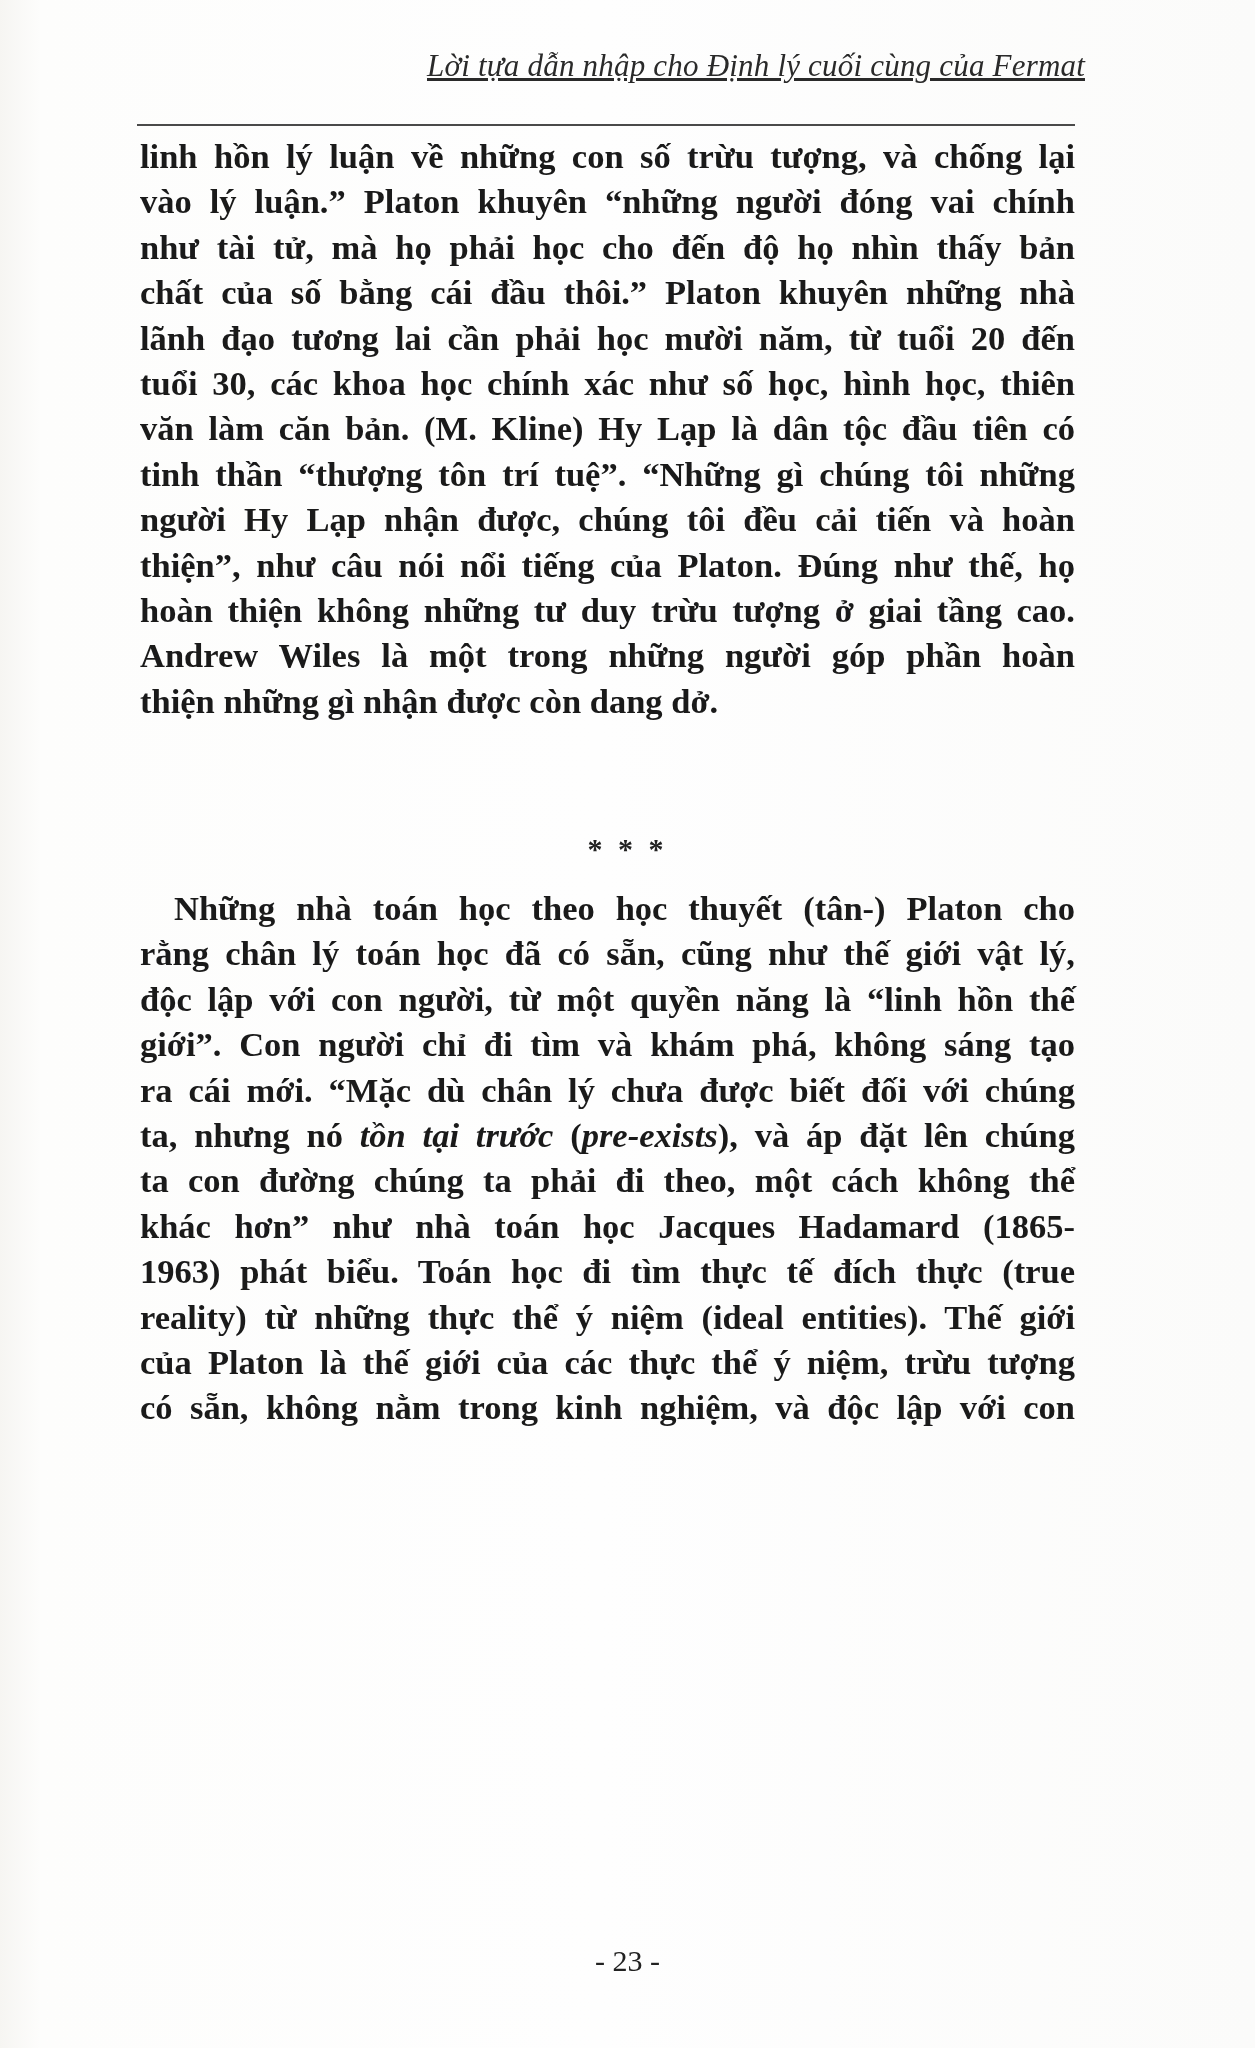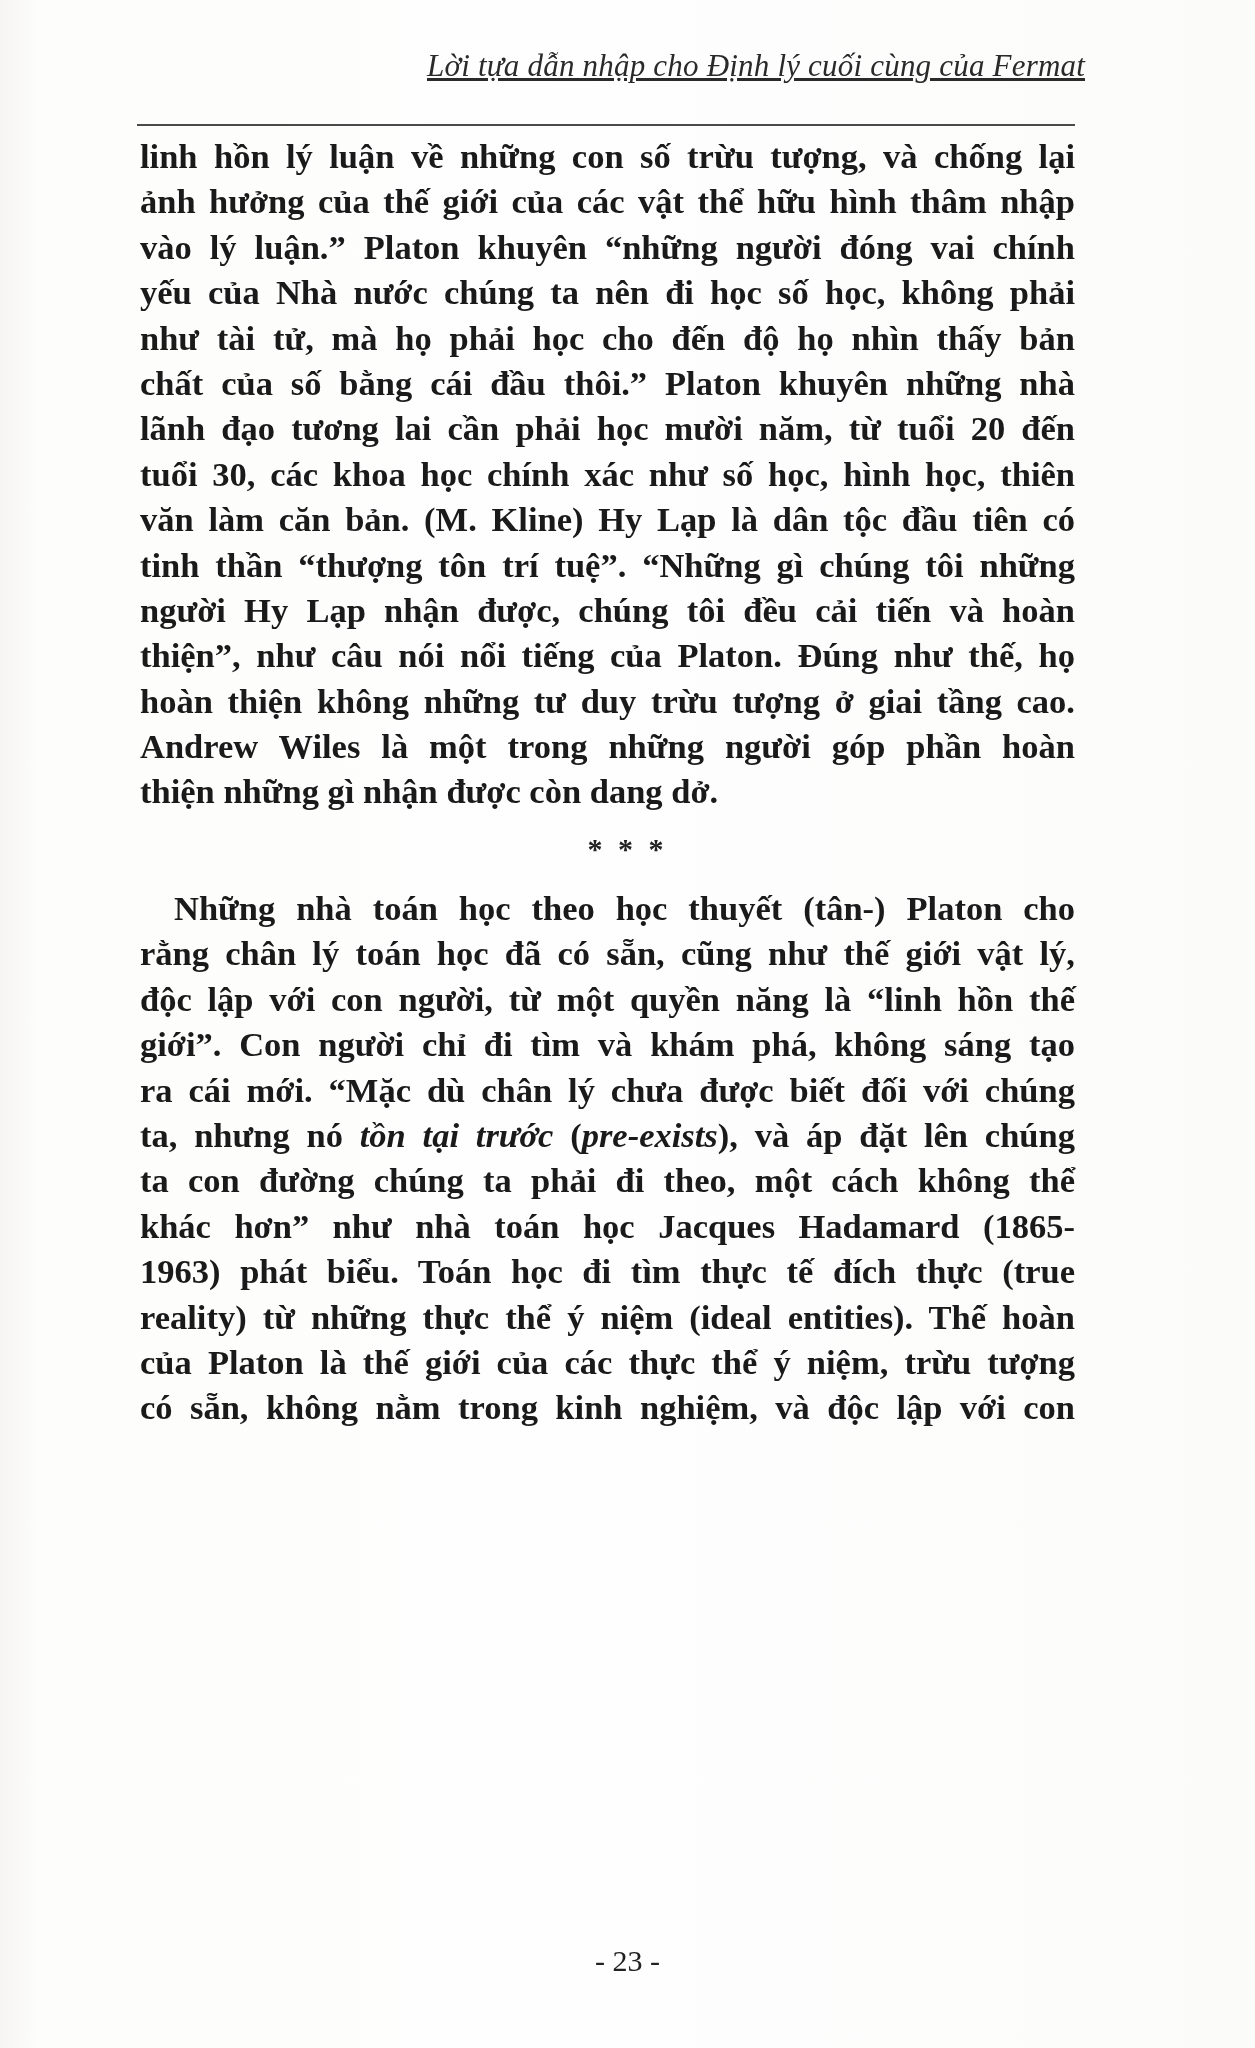--- a/index.html
+++ b/index.html
@@ -84,23 +84,21 @@
 </head>
 <body>
 
 <div class="page">
 
   <div class="header-title">Lời tựa dẫn nhập cho Định lý cuối cùng của Fermat</div>
   <div class="header-rule"></div>
 
   <div class="body-text para1">
     <span class="line">linh hồn lý luận về những con số trừu tượng, và chống lại</span>
-    <span class="line">ảnh hưởng của thế giới của các vật thể hữu hình thâm nhập</span>
     <span class="line">vào lý luận.” Platon khuyên “những người đóng vai chính</span>
-    <span class="line">yếu của Nhà nước chúng ta nên đi học số học, không phải</span>
     <span class="line">như tài tử, mà họ phải học cho đến độ họ nhìn thấy bản</span>
     <span class="line">chất của số bằng cái đầu thôi.” Platon khuyên những nhà</span>
     <span class="line">lãnh đạo tương lai cần phải học mười năm, từ tuổi 20 đến</span>
     <span class="line">tuổi 30, các khoa học chính xác như số học, hình học, thiên</span>
     <span class="line">văn làm căn bản. (M. Kline) Hy Lạp là dân tộc đầu tiên có</span>
     <span class="line">tinh thần “thượng tôn trí tuệ”. “Những gì chúng tôi những</span>
     <span class="line">người Hy Lạp nhận được, chúng tôi đều cải tiến và hoàn</span>
     <span class="line">thiện”, như câu nói nổi tiếng của Platon. Đúng như thế, họ</span>
     <span class="line">hoàn thiện không những tư duy trừu tượng ở giai tầng cao.</span>
     <span class="line">Andrew Wiles là một trong những người góp phần hoàn</span>
@@ -112,20 +110,20 @@
   <div class="body-text para2">
     <span class="line indent">Những nhà toán học theo học thuyết (tân-) Platon cho</span>
     <span class="line">rằng chân lý toán học đã có sẵn, cũng như thế giới vật lý,</span>
     <span class="line">độc lập với con người, từ một quyền năng là “linh hồn thế</span>
     <span class="line">giới”. Con người chỉ đi tìm và khám phá, không sáng tạo</span>
     <span class="line">ra cái mới. “Mặc dù chân lý chưa được biết đối với chúng</span>
     <span class="line"><span>ta, nhưng nó </span><em>tồn tại trước</em><span> (</span><em>pre-exists</em><span>), và áp đặt lên chúng</span></span>
     <span class="line">ta con đường chúng ta phải đi theo, một cách không thể</span>
     <span class="line">khác hơn” như nhà toán học Jacques Hadamard (1865-</span>
     <span class="line">1963) phát biểu. Toán học đi tìm thực tế đích thực (true</span>
-    <span class="line">reality) từ những thực thể ý niệm (ideal entities). Thế hoàn</span>
+    <span class="line">reality) từ những thực thể ý niệm (ideal entities). Thế giới</span>
     <span class="line">của Platon là thế giới của các thực thể ý niệm, trừu tượng</span>
     <span class="line">có sẵn, không nằm trong kinh nghiệm, và độc lập với con</span>
   </div>
 
   <div class="page-number">- 23 -</div>
 
 </div>
 
 </body></html>

